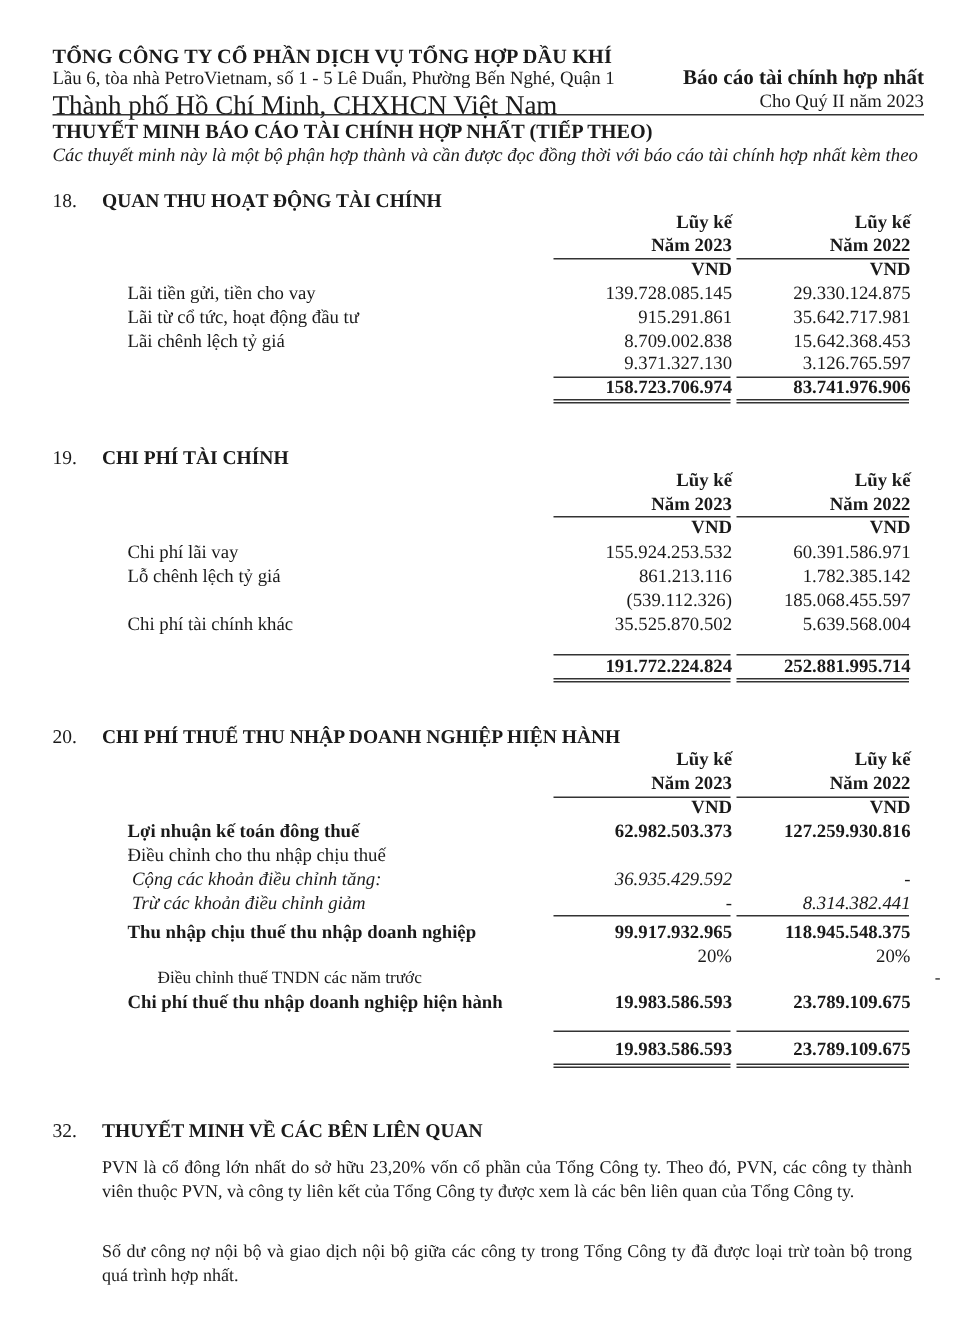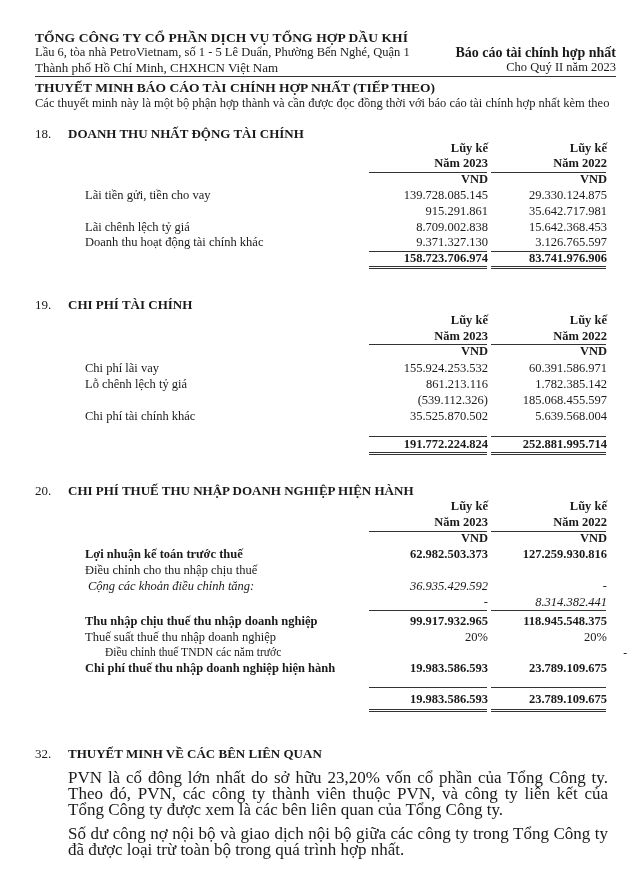--- a/index.html
+++ b/index.html
@@ -4,90 +4,90 @@
 <style>
   html, body { margin: 0; padding: 0; background: #ffffff; }
   body {
     width: 642px; height: 885px; position: relative; overflow: hidden;
     font-family: "Liberation Serif", "DejaVu Serif", serif;
     color: #1a1a1a;
   }
   .abs { position: absolute; }
   .hdr-company { left: 35px; top: 30px; font-weight: bold; font-size: 13.5px; letter-spacing: 0.1px; }
   .hdr-addr { left: 35px; top: 45px; font-size: 12.5px; }
-  .hdr-city { left: 35px; top: 60px; font-size: 13px; }
+  .hdr-city { left: 35px; top: 60px; font-size: 18px; }
   .hdr-right1 { right: 26px; top: 45px; font-size: 14px; font-weight: bold; text-align: right; }
   .hdr-right2 { right: 26px; top: 60px; font-size: 12.5px; text-align: right; }
   .hdr-rule { left: 35px; top: 76px; width: 581px; height: 1px; background: #333; }
   .doc-title { left: 35px; top: 80px; font-weight: bold; font-size: 13.5px; }
-  .doc-sub { left: 35px; top: 96px; font-size: 12.5px; text-align: right; }
+  .doc-sub { left: 35px; top: 96px; font-style: italic; font-size: 12.5px; text-align: right; }
 
   .sec-num { left: 35px; font-weight: normal; font-size: 13px; }
   .sec-title { left: 68px; font-weight: bold; font-size: 13px; }
 
   .row { position: absolute; left: 16px; width: 628px; height: 15px; font-size: 12.5px; }
   .row .label { position: absolute; left: 69px; white-space: nowrap; }
   .row .c1 { position: absolute; right: calc(642px - 486px); text-align: right; white-space: nowrap; }
   .row .c2 { position: absolute; right: calc(642px - 605px); text-align: right; white-space: nowrap; }
   .row.bold { font-weight: bold; }
   .row.ital { font-style: italic; }
   .row.ital .label { left: 72px; }
   .row.small { font-size: 11.5px; margin-left: 20px; }
 
   .rule { position: absolute; height: 0; border-top: 1.5px solid #333; }
   .rule.c1r { left: 369px; width: 118px; }
   .rule.c2r { left: 491px; width: 115px; }
   .rule.dbl { border-top: 3px double #333; height: 0; }
 
-  .para { left: 68px; width: 540px; font-size: 17px; line-height: 16px; text-align: justify; }
+  .para { left: 68px; width: 540px; font-size: 12px; line-height: 16px; text-align: justify; }
 </style>
 </head>
 <body>
 
 <div class="abs hdr-company">TỔNG CÔNG TY CỔ PHẦN DỊCH VỤ TỔNG HỢP DẦU KHÍ</div>
 <div class="abs hdr-addr">Lầu 6, tòa nhà PetroVietnam, số 1 - 5 Lê Duẩn, Phường Bến Nghé, Quận 1</div>
 <div class="abs hdr-city">Thành phố Hồ Chí Minh, CHXHCN Việt Nam</div>
 <div class="abs hdr-right1">Báo cáo tài chính hợp nhất</div>
 <div class="abs hdr-right2">Cho Quý II năm 2023</div>
 <div class="abs hdr-rule"></div>
 <div class="abs doc-title">THUYẾT MINH BÁO CÁO TÀI CHÍNH HỢP NHẤT (TIẾP THEO)</div>
 <div class="abs doc-sub">Các thuyết minh này là một bộ phận hợp thành và cần được đọc đồng thời với báo cáo tài chính hợp nhất kèm theo</div>
 
 <div class="abs sec-num" style="top:126px">18.</div>
-<div class="abs sec-title" style="top:126px">DOANH THU NHẤT ĐỘNG TÀI CHÍNH</div>
+<div class="abs sec-title" style="top:126px">QUAN THU HOẠT ĐỘNG TÀI CHÍNH</div>
 <div class="row bold" style="top:141px">
   <span class="c1">Lũy kế</span>
   <span class="c2">Lũy kế</span>
 </div>
 <div class="row bold" style="top:156px">
   <span class="c1">Năm 2023</span>
   <span class="c2">Năm 2022</span>
 </div>
 <div class="rule c1r" style="top:172px"></div>
 <div class="rule c2r" style="top:172px"></div>
 <div class="row bold" style="top:172px">
   <span class="c1">VND</span>
   <span class="c2">VND</span>
 </div>
 <div class="row" style="top:188px">
   <span class="label">Lãi tiền gửi, tiền cho vay</span>
   <span class="c1">139.728.085.145</span>
   <span class="c2">29.330.124.875</span>
 </div>
 <div class="row" style="top:204px">
+  <span class="label">Lãi từ cổ tức, hoạt động đầu tư</span>
   <span class="c1">915.291.861</span>
   <span class="c2">35.642.717.981</span>
 </div>
 <div class="row" style="top:220px">
   <span class="label">Lãi chênh lệch tỷ giá</span>
   <span class="c1">8.709.002.838</span>
   <span class="c2">15.642.368.453</span>
 </div>
 <div class="row" style="top:235px">
-  <span class="label">Doanh thu hoạt động tài chính khác</span>
   <span class="c1">9.371.327.130</span>
   <span class="c2">3.126.765.597</span>
 </div>
 <div class="rule c1r" style="top:251px"></div>
 <div class="rule c2r" style="top:251px"></div>
 <div class="row bold" style="top:251px">
   <span class="c1">158.723.706.974</span>
   <span class="c2">83.741.976.906</span>
 </div>
 <div class="rule dbl c1r" style="top:266px"></div>
@@ -147,47 +147,47 @@
   <span class="c1">Năm 2023</span>
   <span class="c2">Năm 2022</span>
 </div>
 <div class="rule c1r" style="top:531px"></div>
 <div class="rule c2r" style="top:531px"></div>
 <div class="row bold" style="top:531px">
   <span class="c1">VND</span>
   <span class="c2">VND</span>
 </div>
 <div class="row bold" style="top:547px">
-  <span class="label">Lợi nhuận kế toán trước thuế</span>
+  <span class="label">Lợi nhuận kế toán đông thuế</span>
   <span class="c1">62.982.503.373</span>
   <span class="c2">127.259.930.816</span>
 </div>
 <div class="row" style="top:563px">
   <span class="label">Điều chỉnh cho thu nhập chịu thuế</span>
   <span class="c1"></span>
   <span class="c2"></span>
 </div>
 <div class="row ital" style="top:579px">
   <span class="label">Cộng các khoản điều chỉnh tăng:</span>
   <span class="c1">36.935.429.592</span>
   <span class="c2">-</span>
 </div>
 <div class="row ital" style="top:595px">
+  <span class="label">Trừ các khoản điều chỉnh giảm</span>
   <span class="c1">-</span>
   <span class="c2">8.314.382.441</span>
 </div>
 <div class="rule c1r" style="top:610px"></div>
 <div class="rule c2r" style="top:610px"></div>
 <div class="row bold" style="top:614px">
   <span class="label">Thu nhập chịu thuế thu nhập doanh nghiệp</span>
   <span class="c1">99.917.932.965</span>
   <span class="c2">118.945.548.375</span>
 </div>
 <div class="row" style="top:630px">
-  <span class="label">Thuế suất thuế thu nhập doanh nghiệp</span>
   <span class="c1">20%</span>
   <span class="c2">20%</span>
 </div>
 <div class="row small" style="top:646px">
   <span class="label">Điều chỉnh thuế TNDN các năm trước</span>
   <span class="c1"></span>
   <span class="c2">-</span>
 </div>
 <div class="row bold" style="top:661px">
   <span class="label">Chi phí thuế thu nhập doanh nghiệp hiện hành</span>

